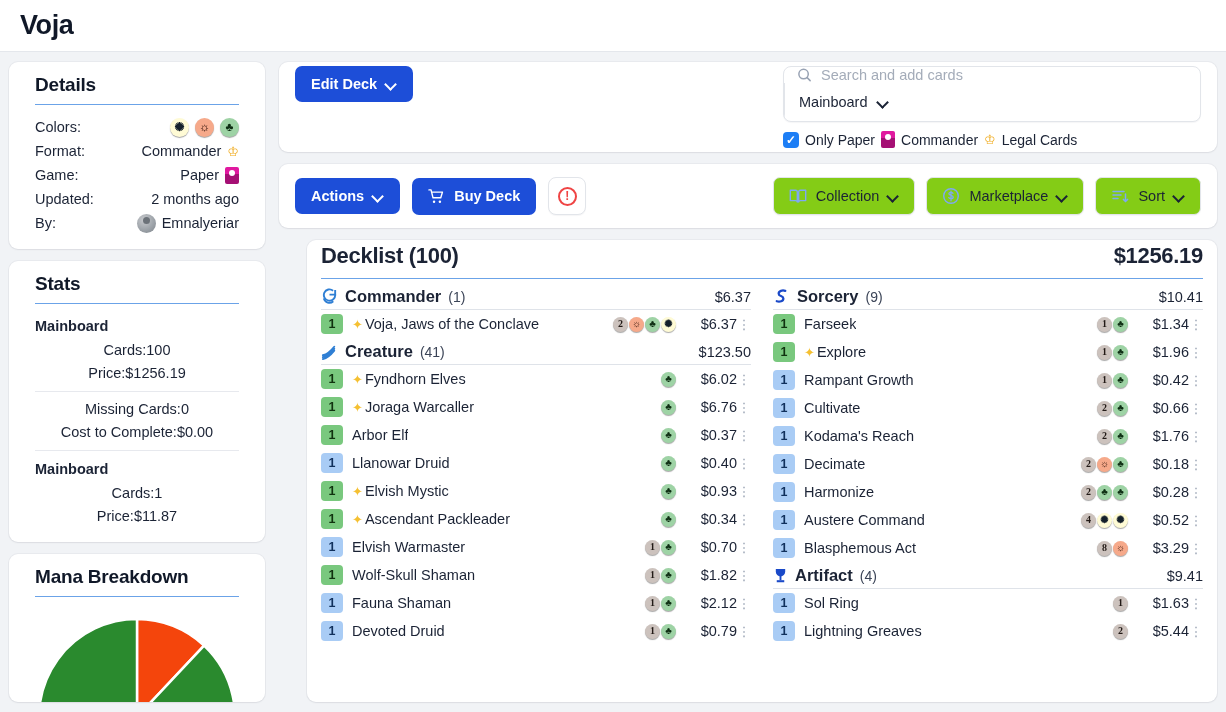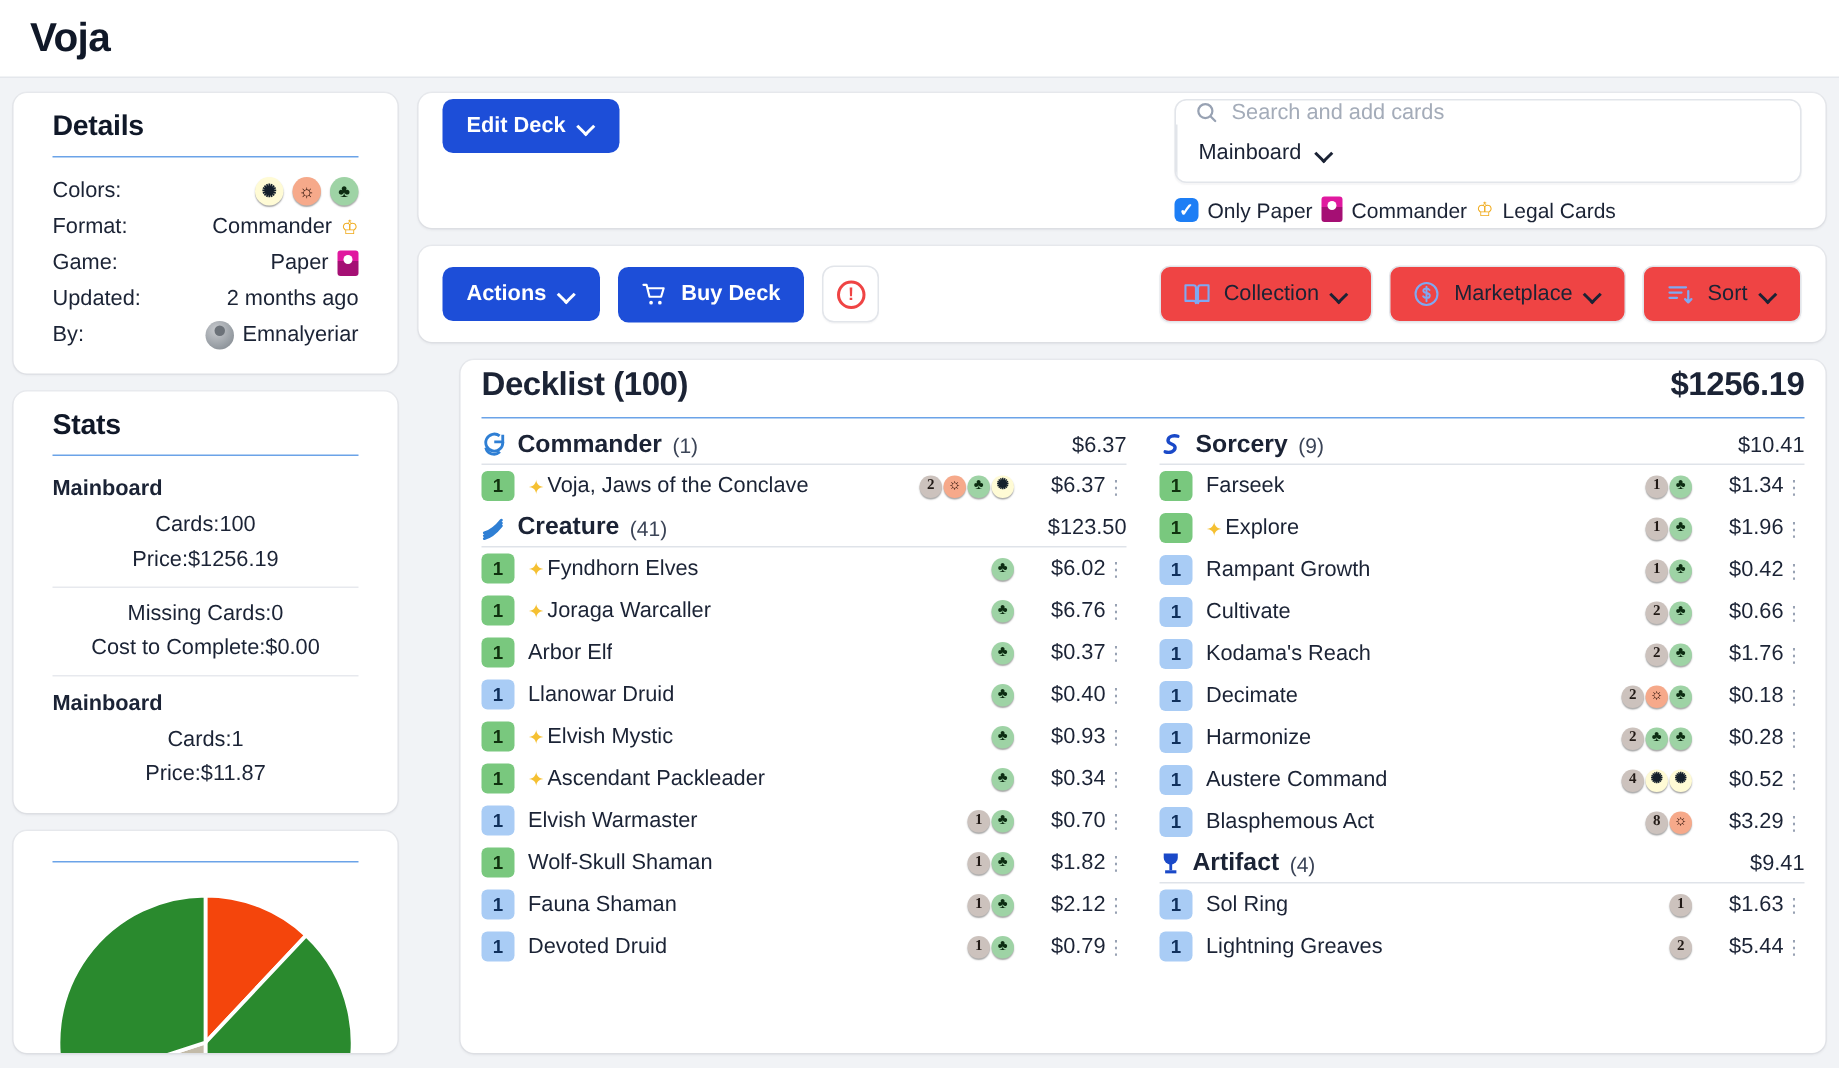--- a/index.html
+++ b/index.html
@@ -73,21 +73,21 @@
   
   .searchcard { padding: 4px 16px; display: flex; align-items: flex-start; }
   .btn {
     border: none; border-radius: 7px; cursor: pointer;
     font-family: inherit; font-size: 14.5px; font-weight: 700;
     display: inline-flex; align-items: center; gap: 9px;
     padding: 10px 16px; white-space: nowrap;
   }
   .btn-primary { background: #1d4ed8; color: #fff; }
   .btn-ghost {
-    background: #ef4444; color: #1b2335; font-weight: 400;
+    background: #84cc16; color: #1b2335; font-weight: 400;
     border: 1px solid #e2e5ea; padding: 9px 15px;
     box-shadow: 0 1px 1px rgba(16,24,40,.04);
     justify-content: flex-end;
   }
   .chev { width: 11px; height: 11px; display: inline-block; position: relative; flex: none; }
   .chev::before {
     content: ""; position: absolute; left: 0; top: 1px;
     width: 7px; height: 7px; border-right: 2px solid currentColor; border-bottom: 2px solid currentColor;
     transform: rotate(45deg);
   }
@@ -271,20 +271,21 @@
           </div>
           <div class="stat-line">
             <span>Price:</span>
             <span>$11.87</span>
           </div>
         </div>
       </div>
 
       <div class="card" style="flex:1;overflow:hidden;">
         <div class="panel" style="padding-bottom:0;">
+          <div class="panel-title">Mana Breakdown</div>
           <div class="panel-rule"></div>
           <div class="chart-wrap">
             <svg width="200" height="200" viewBox="0 0 200 200">
               <g id="pie-slices">
                   <path d="M100,100 L100,2 A98,98 0 0,1 167.0856163810115,28.561074512701666 Z" fill="#f4450c" stroke="#ffffff" stroke-width="2.5"></path>
                   <path d="M100,100 L167.0856163810115,28.561074512701666 A98,98 0 0,1 100,198 Z" fill="#2a8a2e" stroke="#ffffff" stroke-width="2.5"></path>
                   <path d="M100,100 L100,198 A98,98 0 0,1 6.796461403074957,130.28366544874484 Z" fill="#c3bba9" stroke="#ffffff" stroke-width="2.5"></path>
                   <path d="M100,100 L6.796461403074957,130.28366544874484 A98,98 0 0,1 99.99999999999999,2 Z" fill="#2a8a2e" stroke="#ffffff" stroke-width="2.5"></path>
                 </g>
             </svg>

